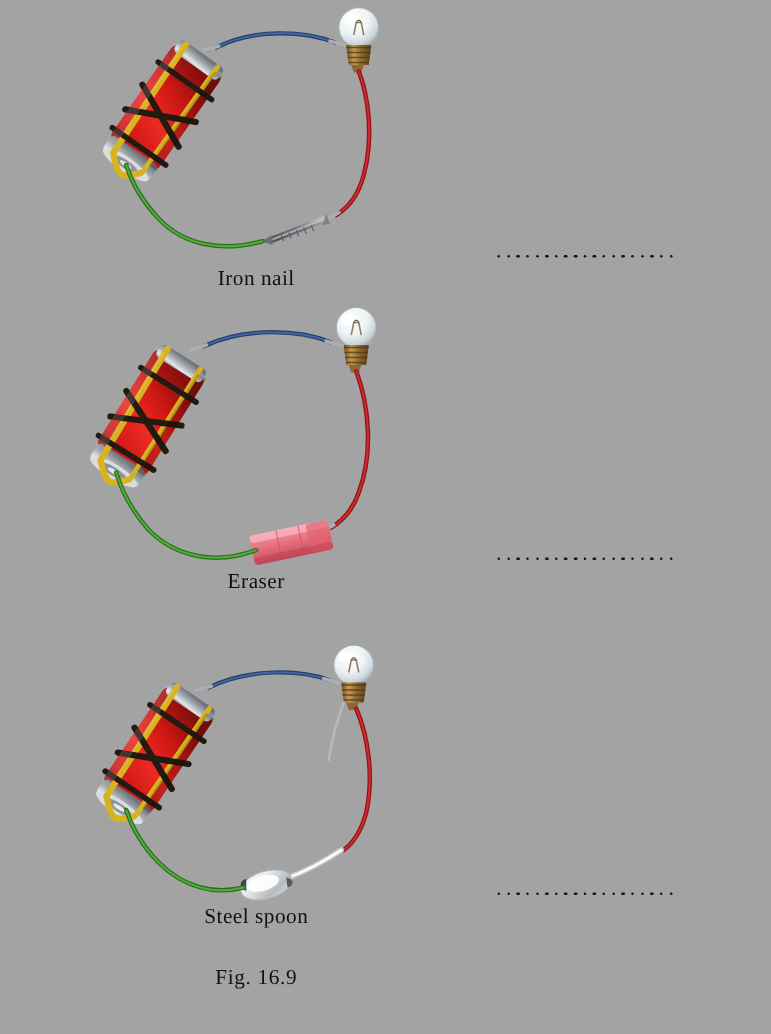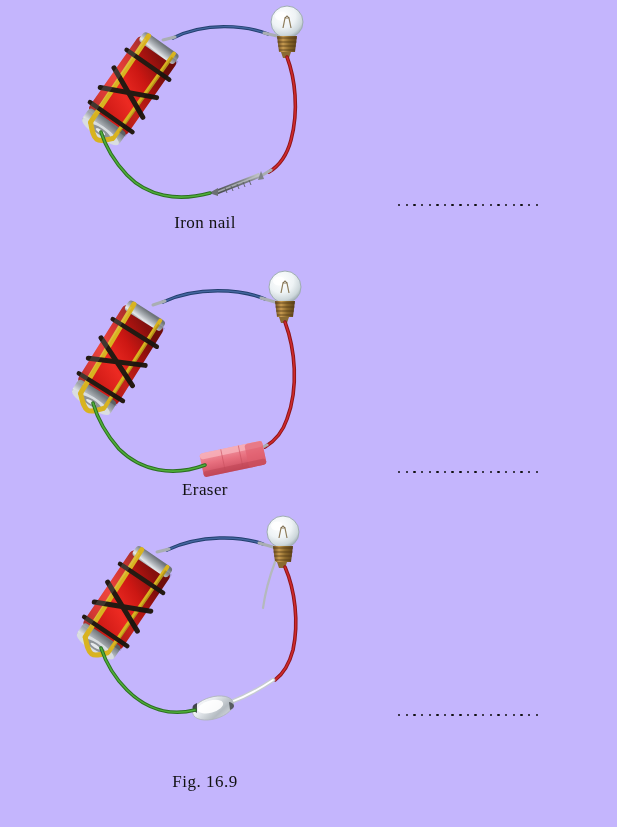--- a/index.html
+++ b/index.html
@@ -1,23 +1,23 @@
 <!DOCTYPE html>
 <html><head>
 <meta charset="utf-8">
 <style>
   html,body{margin:0;padding:0;background:#ffffff;}
   body{width:617px;height:827px;position:relative;overflow:hidden;
        font-family:"Liberation Serif", serif;color:#1a1a1a;}
 
-  .page{position:absolute;inset:0;background:#c4b5fd;}
+  .page{position:absolute;inset:0;background:#a3a3a3;}
 
   .circuit-row{position:absolute;left:0;width:617px;height:255px;}
   #row-0{top:0;}
-  #row-1{top:267px;}
+  #row-1{top:242px;}
   #row-2{top:510px;}
 
   .circuit-stage{position:absolute;left:55px;top:0;width:300px;height:215px;}
 
   .svgbox{position:absolute;left:0;top:0;width:300px;height:215px;}
 
   .item-label{position:absolute;top:213px;left:0;width:300px;text-align:center;
               font-size:17px;letter-spacing:.4px;color:#111;}
 
   .blank-line{position:absolute;left:398px;width:140px;height:16px;
@@ -357,20 +357,21 @@
           <ellipse cx="156" cy="196" rx="13" ry="6" fill="#ffffff" opacity="0.9" transform="rotate(-16 158 198)"></ellipse>
           <path d="M142,203 C136,200 136,195 142,193" fill="#2b2f33" opacity="0.85"></path>
           <path d="M174,192 C180,193 181,198 175,200" fill="#2b2f33" opacity="0.7"></path>
         </g>
 
         <g>
           <path d="M140,200 C116,206 92,200 72,180 C58,166 50,150 46,138" fill="none" stroke="#2c6f21" stroke-width="3.6" stroke-linecap="round"></path>
           <path d="M140,200 C116,206 92,200 72,180 C58,166 50,150 46,138" fill="none" stroke="#4fae3a" stroke-width="1.6" stroke-linecap="round"></path>
         </g>
       </svg>
+      <div class="item-label">Steel spoon</div>
     </div>
 
     <div class="blank-line" id="blank-2">
       <span class="dot"></span>
         <span class="dot"></span>
         <span class="dot"></span>
         <span class="dot"></span>
         <span class="dot"></span>
         <span class="dot"></span>
         <span class="dot"></span>

